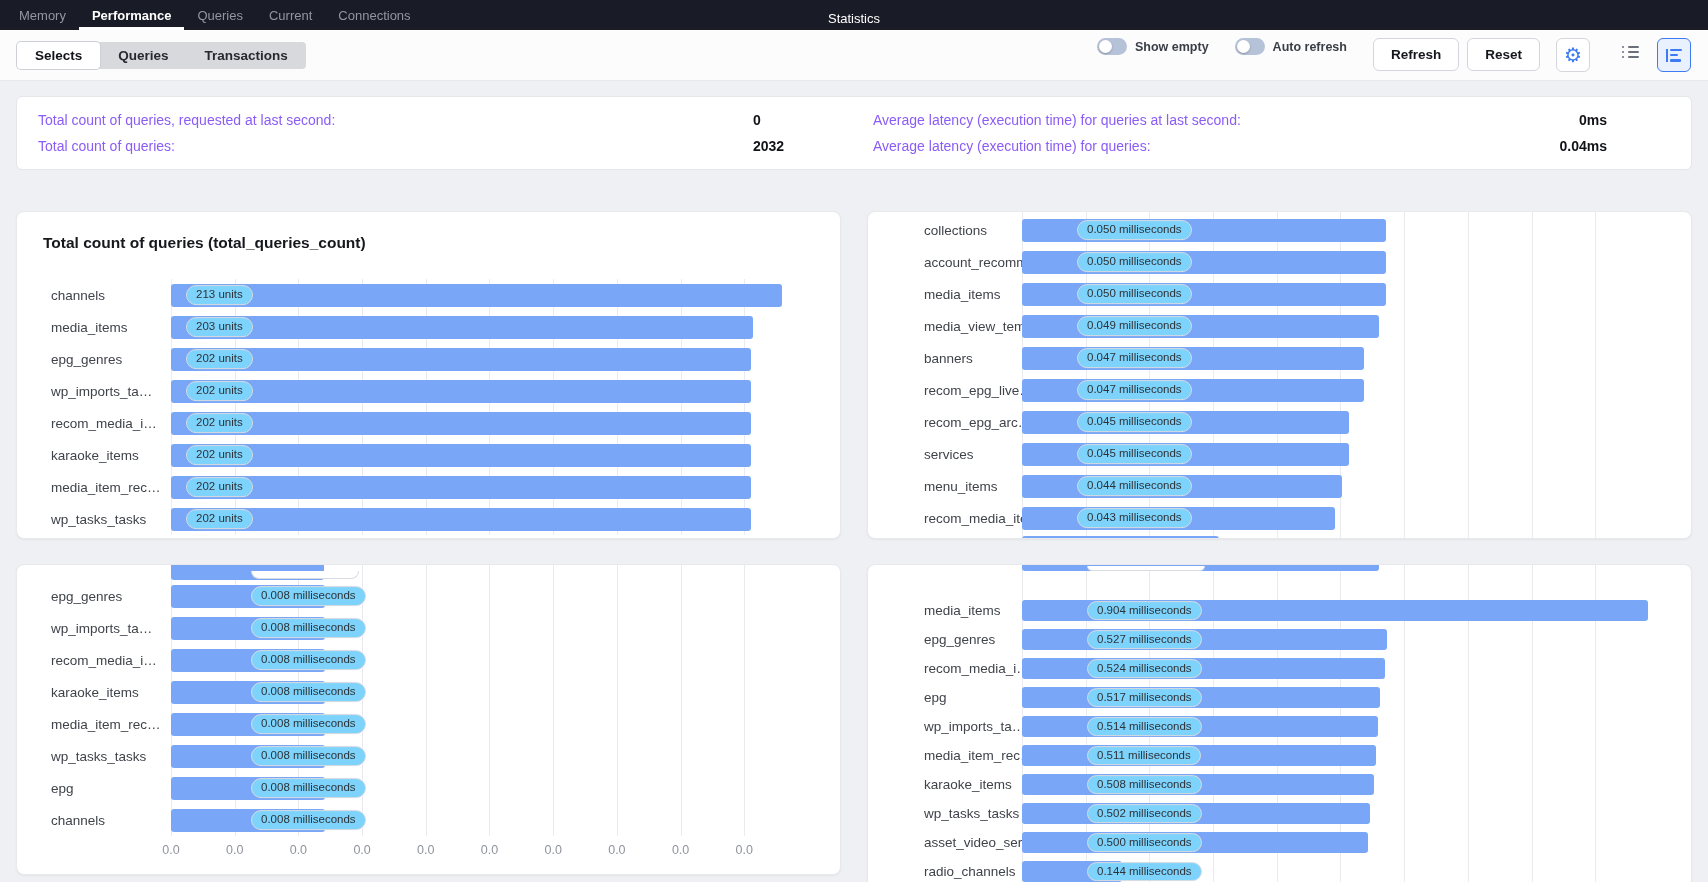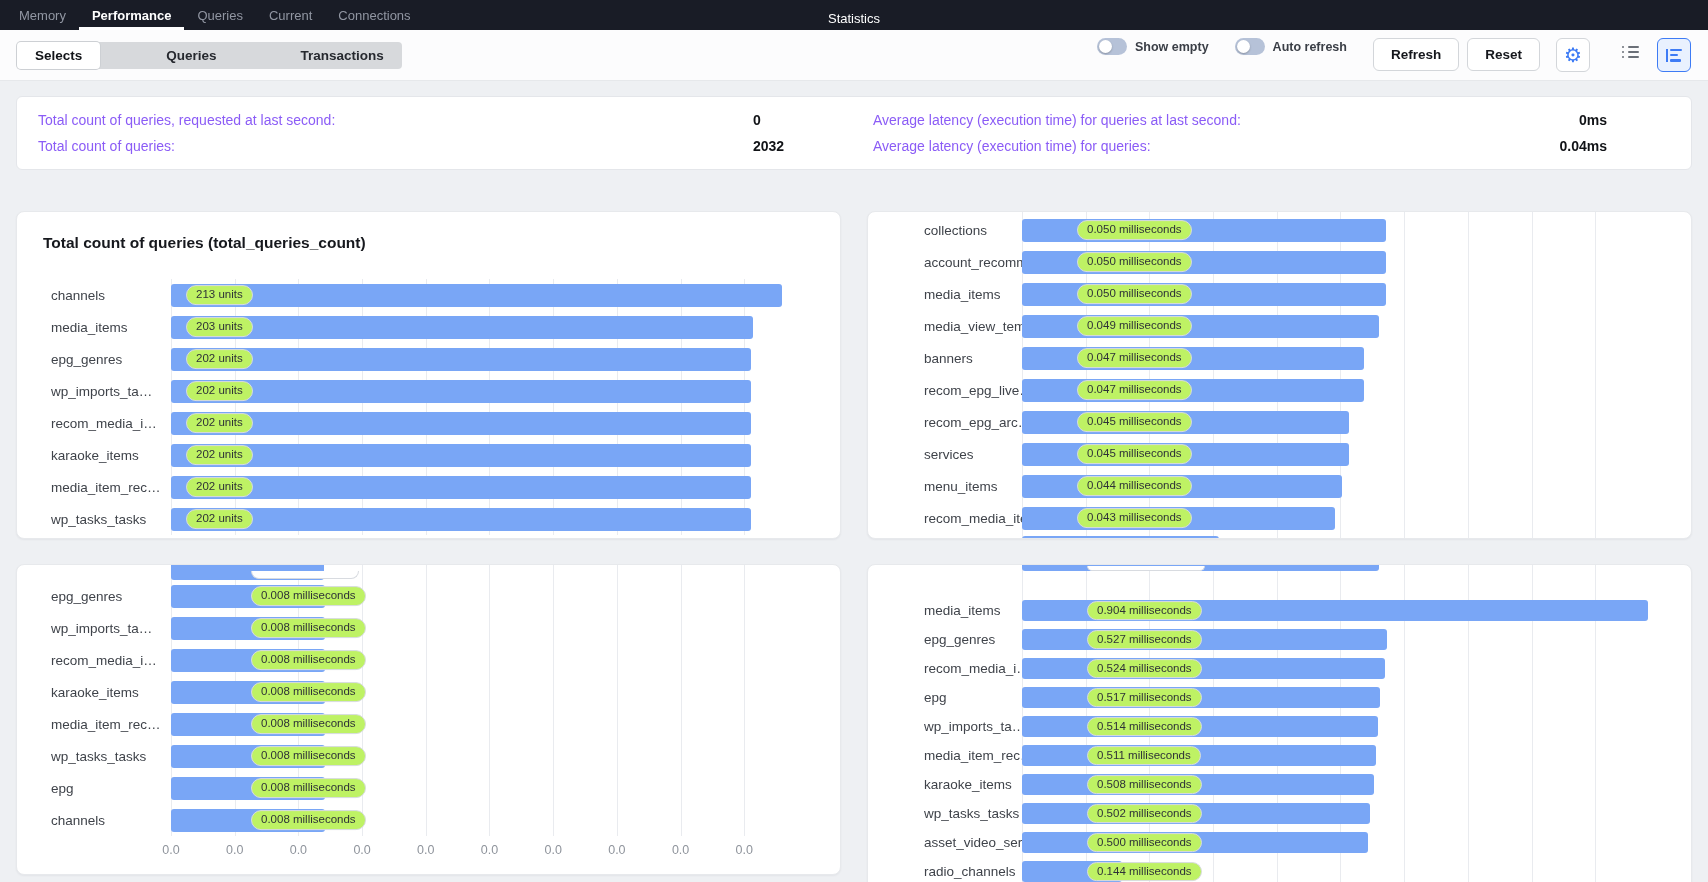--- a/index.html
+++ b/index.html
@@ -25,21 +25,21 @@
   .nav-title {
     position: absolute; left: 50%; top: 0; height: 36px; transform: translateX(-50%);
     display: flex; align-items: center; color: #ffffff; font-weight: 400; font-size: 13px;
   }
 
   
   .toolbar {
     height: 51px; background: #fcfcfd; border-bottom: 1px solid #e6e8eb;
     display: flex; align-items: center; padding: 0 17px;
   }
-  .seg { display: inline-flex; background: #d7d9dc; border-radius: 4px; gap: 48px; }
+  .seg { display: inline-flex; background: #d7d9dc; border-radius: 4px; }
   .seg-tab {
     padding: 6px 18px; font-size: 13.5px; font-weight: 600; color: #26292f;
     border: none; background: transparent; cursor: pointer; border-radius: 4px; white-space: nowrap;
   }
   .seg-tab.active { background: #ffffff; box-shadow: 0 0 0 1px #cdd0d4; color: #111317; }
 
   .toolbar-right { margin-left: auto; display: flex; align-items: flex-start; }
   .toggle-group { display: flex; align-items: center; margin-right: 26px; }
   .toggle {
     width: 30px; height: 17px; border-radius: 9px; background: #b6c2d8;
@@ -117,21 +117,21 @@
   .bar-label {
     width: 154px; flex: 0 0 154px; padding-left: 34px; font-size: 13.5px; color: #3f434a;
     white-space: nowrap; overflow: hidden;
   }
   .p1 .bar-label, .p3 .bar-label { padding-left: 56px; }
   .bar-track { position: relative; flex: 1; height: 23px; }
   .p3 .bar-track { height: 21px; }
   .bar-fill { position: absolute; left: 0; top: 0; bottom: 0; background: #79a6f6; border-radius: 3px; }
   .bar-pill {
     position: absolute; top: 50%; transform: translateY(-50%); left: var(--pill-left, 15px);
-    background: #bef264; border: 1px solid #d8dbe0; border-radius: 10px;
+    background: #7dd3fc; border: 1px solid #d8dbe0; border-radius: 10px;
     font-size: 11.5px; color: #2e3237; padding: 2px 9px; white-space: nowrap; line-height: 1.2;
   }
   .p0 { --pill-left: 15px; }
   .p1 { --pill-left: 55px; }
   .p2 { --pill-left: 80px; }
   .p3 { --pill-left: 65px; }
 
   
   .clip-row { display: flex; }
   .clip-track { position: relative; flex: 1; }

